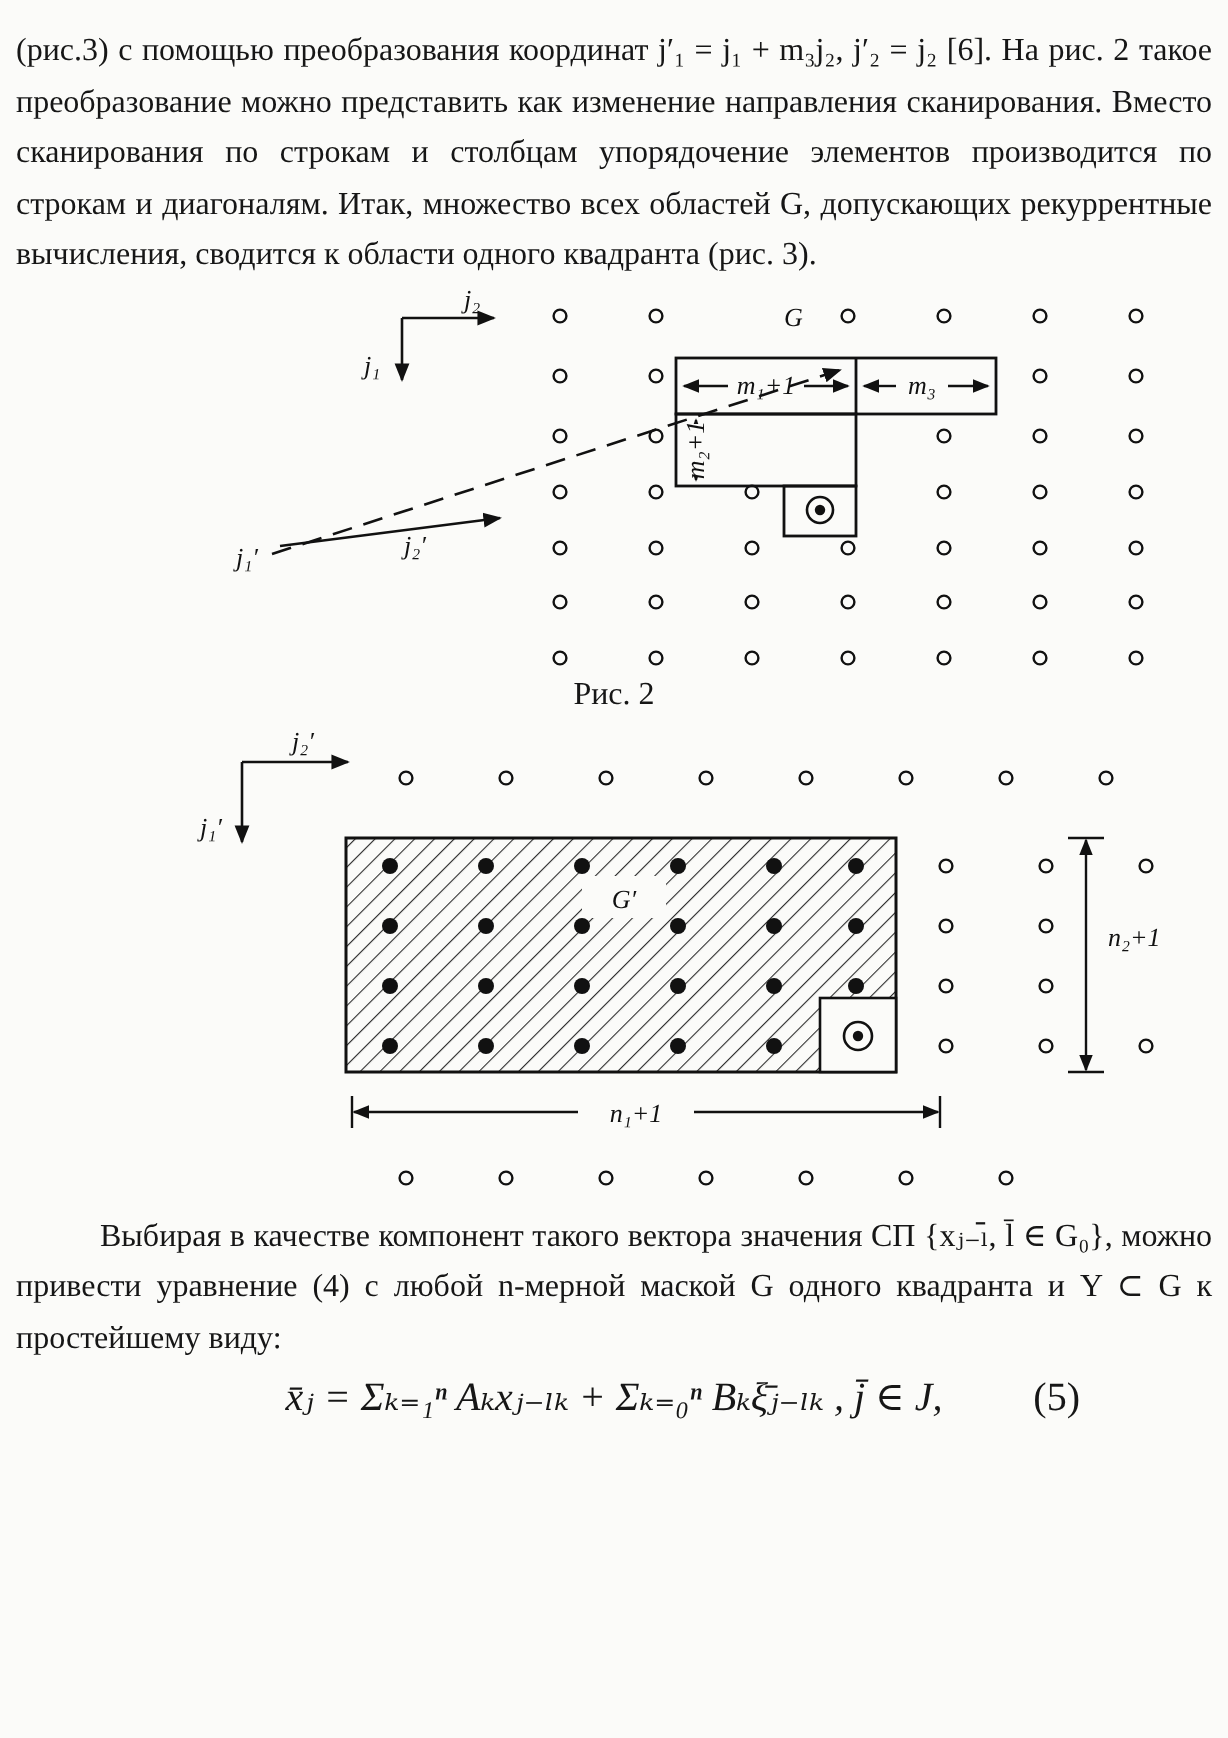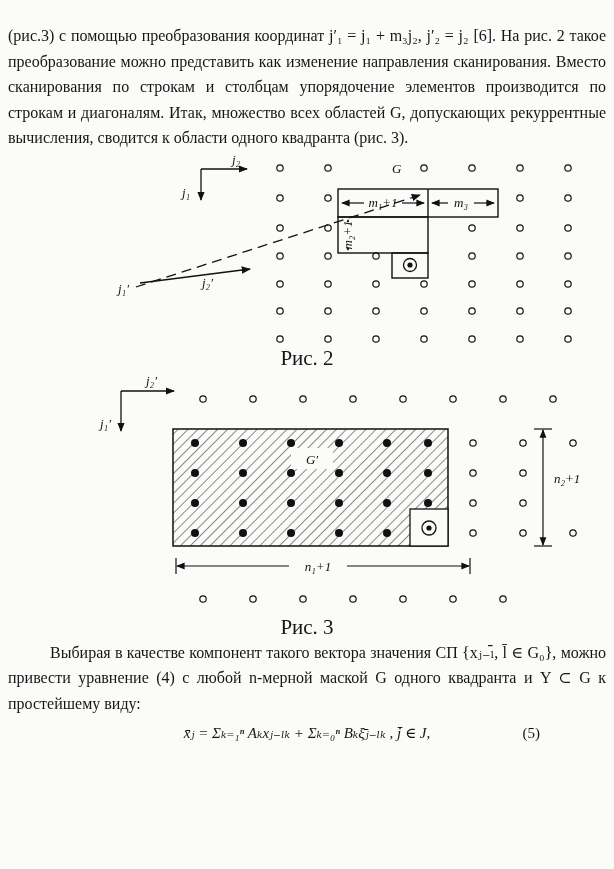--- a/index.html
+++ b/index.html
@@ -1,26 +1,26 @@
 <!DOCTYPE html>
 <html><head>
 <meta charset="utf-8">
 <style>
   html,body{margin:0;padding:0;}
   body{
     width:614px;height:869px;overflow:hidden;
     background:#fbfbf9;color:#161616;
     font-family:"Liberation Serif","DejaVu Serif","DejaVu Sans",serif;
   }
-  .page{padding:23px 8px 0;}
+  .page{padding:13px 8px 0;}
   .para{font-size:16px;line-height:25.5px;text-align:justify;margin:0;}
   .indent{text-indent:42px;}
   .fig{display:block;margin:0 auto;}
-  .fig-caption{text-align:center;font-size:21px;line-height:20px;margin:1px 0 3px;}
-  .formula-row{position:relative;font-size:15px;line-height:30px;text-align:center;margin:2px 0;}
+  .fig-caption{text-align:center;font-size:16px;line-height:20px;margin:1px 0 3px;}
+  .formula-row{position:relative;font-size:20px;line-height:30px;text-align:center;margin:2px 0;}
   .formula-body{font-style:italic;}
   .formula-number{position:absolute;right:66px;top:0;font-style:normal;}
   svg text{
     font-family:"Liberation Serif","DejaVu Serif","DejaVu Sans",serif;
     font-style:italic;font-size:13px;fill:#111;
   }
 </style>
 </head>
 <body>
 
@@ -209,21 +209,20 @@
       <line x1="526" y1="58" x2="544" y2="58"></line>
       <line x1="526" y1="175" x2="544" y2="175"></line>
       <line x1="169" y1="195" x2="461" y2="195" marker-start="url(#ah3)" marker-end="url(#ah3)"></line>
       <line x1="168" y1="187" x2="168" y2="203"></line>
       <line x1="462" y1="187" x2="462" y2="203"></line>
     </g>
     <text x="546" y="112">n₂+1</text>
     <rect x="281" y="186" width="58" height="17" fill="#fbfbf9"></rect>
     <text x="310" y="200" text-anchor="middle">n₁+1</text>
   </svg>
-  <div class="fig-caption">Рис. 3</div>
 
   <p class="para indent">Выбирая в качестве компонент такого вектора значения СП {xⱼ₋ₗ̄, l̄ ∈ G₀}, можно привести уравнение (4) с любой n-мерной маской G одного квадранта и Y ⊂ G к простейшему виду:</p>
 
   <div class="formula-row">
     <span class="formula-body">x̄ⱼ = Σₖ₌₁ⁿ Aₖxⱼ₋ₗₖ + Σₖ₌₀ⁿ Bₖξ̄ⱼ₋ₗₖ , j̄ ∈ J,</span>
     <span class="formula-number">(5)</span>
   </div>
 
 </div>
 

